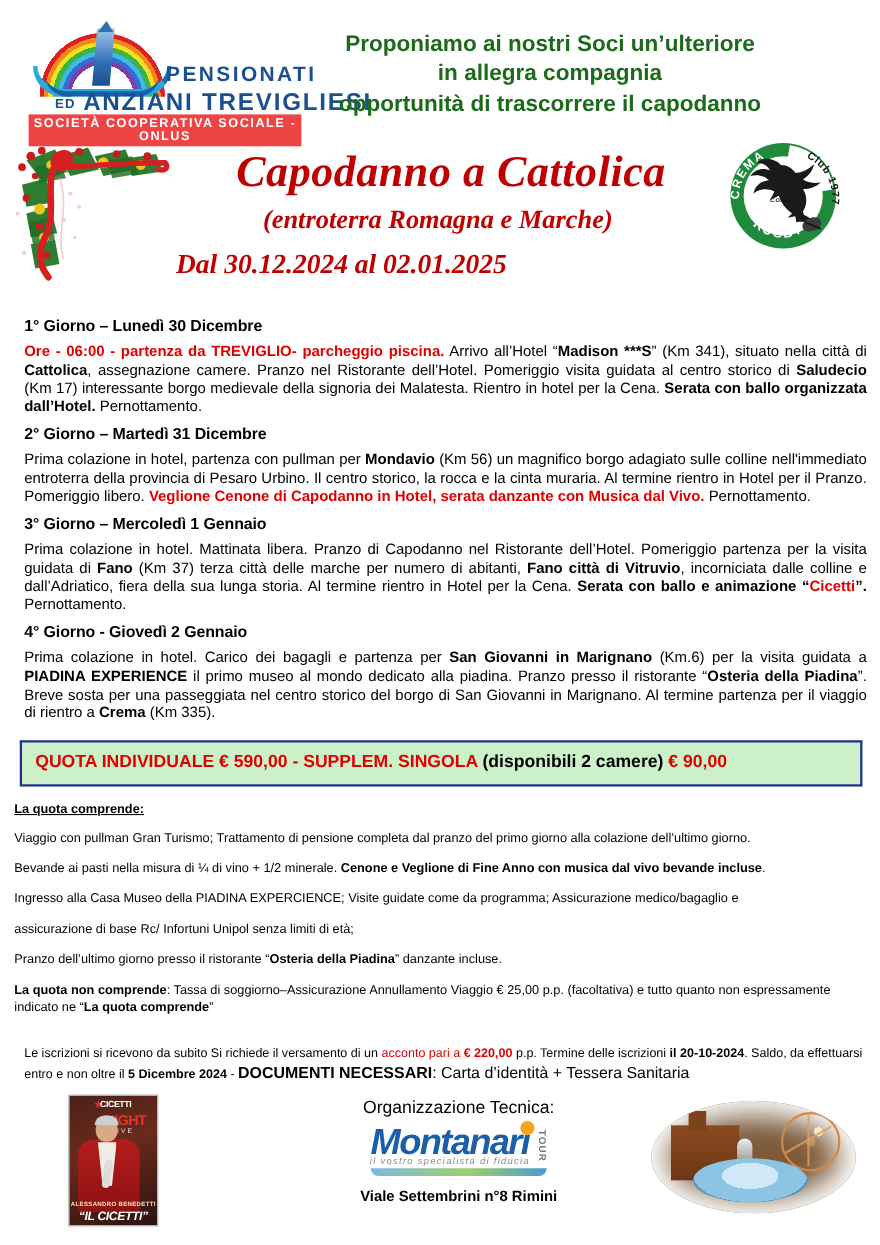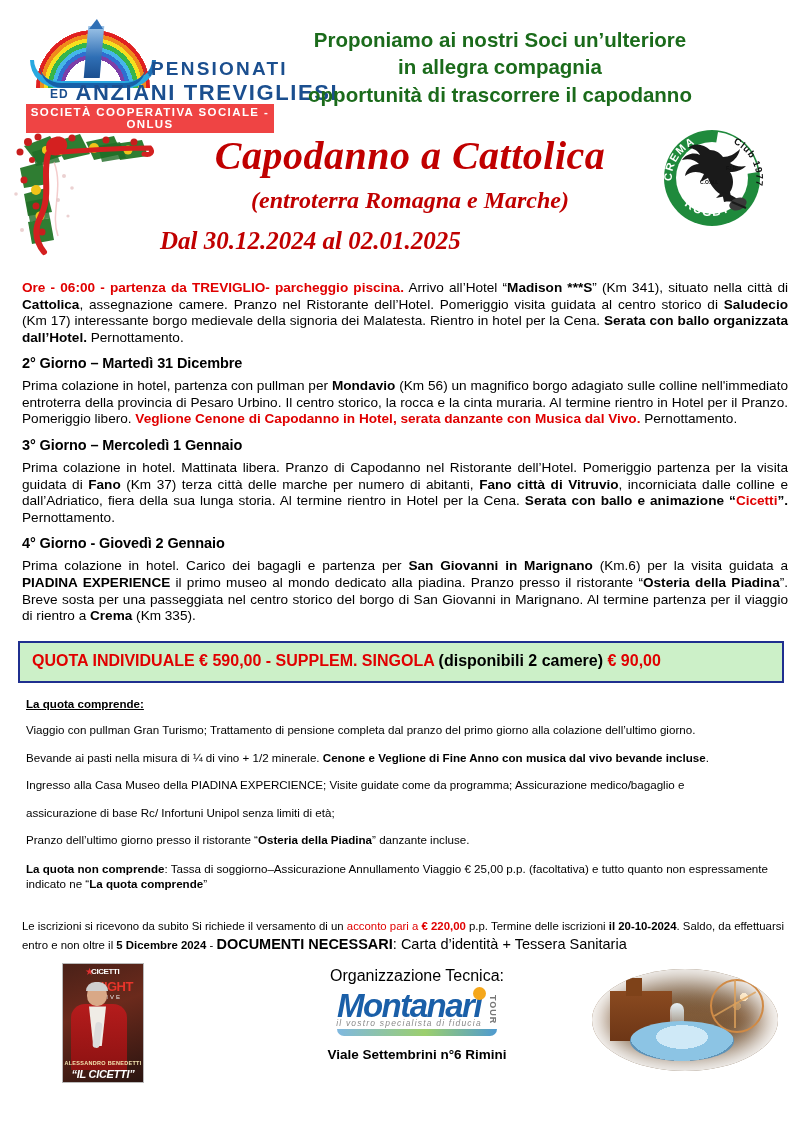--- a/index.html
+++ b/index.html
@@ -173,21 +173,21 @@
     text-align: center;
     font-family: "Liberation Serif", serif;
     font-style: italic;
     font-weight: bold;
     font-size: 40px;
     color: #c00000;
     letter-spacing: 0.5px;
   }
   .title-sub {
     position: absolute;
-    left: 160px;
+    left: 148px;
     top: 65px;
     width: 500px;
     text-align: center;
     font-family: "Liberation Serif", serif;
     font-style: italic;
     font-weight: bold;
     font-size: 24px;
     color: #c00000;
   }
   .title-dates {
@@ -244,21 +244,21 @@
   }
   .price-line2 {
     font-size: 16px;
     font-weight: bold;
     color: #000000;
   }
   .price-line2 .hi { color: #e00000; }
 
   
   .inclusions {
-    padding: 14px 16px 0 26px;
+    padding: 14px 16px 0 13px;
     font-size: 11.6px;
     line-height: 1.25;
   }
   .inc-head {
     font-weight: bold;
     text-decoration: underline;
     margin-bottom: 12px;
   }
   .inc-head .colon { text-decoration: none; }
   .inc-line { margin-bottom: 13px; }
@@ -610,20 +610,21 @@
         <path d="M62 66 C70 68, 78 72, 82 78 C76 76, 70 75, 64 76 Z"></path>
         <ellipse cx="78" cy="78" rx="9" ry="6" transform="rotate(-20 78 78)" fill="#3a3a3a"></ellipse>
         <path d="M72 76 L86 82" stroke="#1a1a1a" stroke-width="2"></path>
       </g>
       <text x="40" y="58" font-family="Liberation Sans, sans-serif" font-size="5" font-weight="bold" fill="#111">C.O.N.I.</text>
       <text x="66" y="44" font-family="Liberation Sans, sans-serif" font-size="5" font-weight="bold" fill="#111">F.I.R.</text>
     </svg>
   </div>
 
   <div class="program" id="program">
+      <div class="day-title">1° Giorno – Lunedì 30 Dicembre</div>
       <p class="day-body"><span class="redb">Ore - 06:00 - partenza da TREVIGLIO- parcheggio piscina.</span><span>  Arrivo all’Hotel “</span><span class="b">Madison ***S</span><span>” (Km 341), situato nella città di </span><span class="b">Cattolica</span><span>, assegnazione camere.  Pranzo nel Ristorante dell’Hotel. Pomeriggio visita guidata al centro storico di </span><span class="b">Saludecio</span><span> (Km 17) interessante borgo medievale della signoria dei Malatesta. Rientro in hotel per la Cena. </span><span class="b">Serata con ballo organizzata dall’Hotel.</span><span> Pernottamento.</span></p>
       <div class="day-title">2° Giorno – Martedì 31 Dicembre</div>
       <p class="day-body"><span>Prima colazione in hotel, partenza con pullman per </span><span class="b">Mondavio</span><span> (Km 56) un magnifico borgo adagiato sulle colline nell'immediato entroterra della provincia di Pesaro Urbino. Il centro storico, la rocca e la cinta muraria. Al termine rientro in Hotel per il Pranzo. Pomeriggio libero. </span><span class="redb">Veglione Cenone di Capodanno in Hotel, serata danzante con Musica dal Vivo.</span><span>  Pernottamento.</span></p>
       <div class="day-title">3° Giorno – Mercoledì 1 Gennaio</div>
       <p class="day-body"><span>Prima colazione in hotel. Mattinata libera. Pranzo di Capodanno nel Ristorante dell’Hotel. Pomeriggio partenza per la visita guidata di </span><span class="b">Fano</span><span> (Km 37) terza città delle marche per numero di abitanti, </span><span class="b">Fano città di Vitruvio</span><span>, incorniciata dalle colline e dall’Adriatico, fiera della sua lunga storia.  Al termine rientro in Hotel per la Cena. </span><span class="b">Serata con ballo e animazione “</span><span class="redb">Cicetti</span><span class="b">”.</span><span> Pernottamento.</span></p>
       <div class="day-title">4° Giorno - Giovedì 2 Gennaio</div>
       <p class="day-body"><span>Prima colazione in hotel. Carico dei bagagli e partenza per </span><span class="b">San Giovanni in Marignano</span><span> (Km.6) per la visita guidata a </span><span class="b">PIADINA EXPERIENCE</span><span> il primo museo al mondo dedicato alla piadina. Pranzo presso il ristorante “</span><span class="b">Osteria della Piadina</span><span>”. Breve sosta per una passeggiata nel centro storico del borgo di San Giovanni in Marignano. Al termine partenza per il viaggio di rientro a </span><span class="b">Crema</span><span> (Km 335).</span></p>
     </div>
 
   <div class="pricebox">
@@ -664,21 +665,21 @@
 
     <div class="tech-block">
       <div class="tech-label">Organizzazione Tecnica:</div>
       <div class="montanari">
         <span class="mont-word">Montanari</span>
         <span class="mont-dot"></span>
         <span class="mont-tour">TOUR</span>
         <div class="mont-tag">il vostro specialista di fiducia</div>
       </div>
       <div class="mont-wave"></div>
-      <div class="tech-addr">Viale Settembrini n°6 Rimini</div>
+      <div class="tech-addr">Viale Settembrini n°8 Rimini</div>
     </div>
 
     <div class="night-photo">
       <div class="np-building"></div>
       <div class="np-tower"></div>
       <div class="np-wheel"></div>
       <div class="np-jet"></div>
       <div class="np-fount"></div>
     </div>
   </div>

